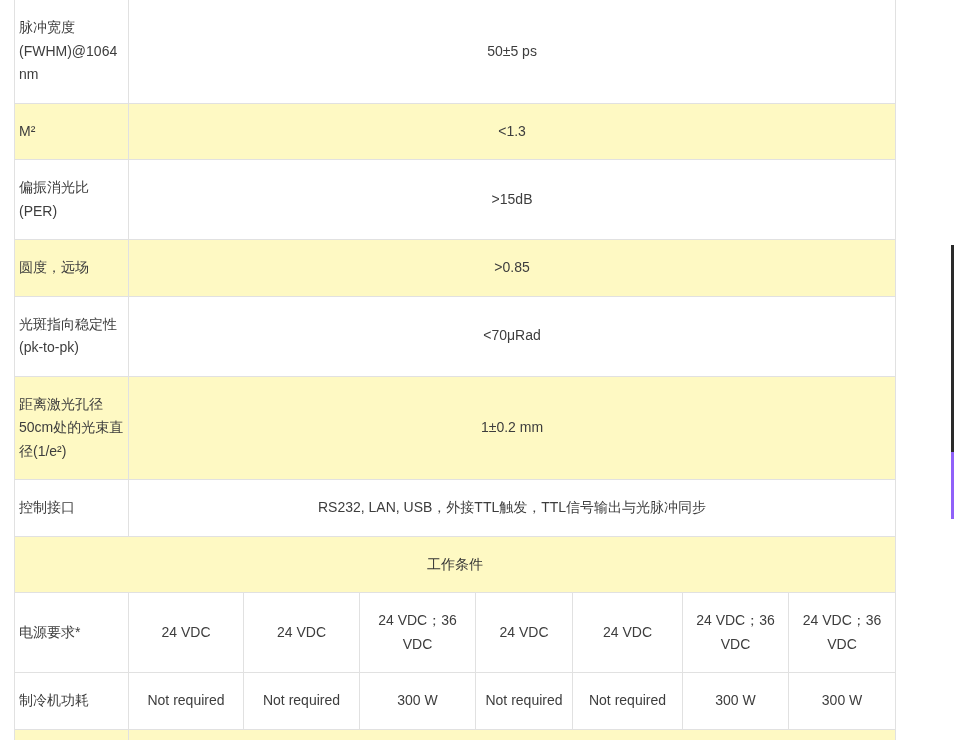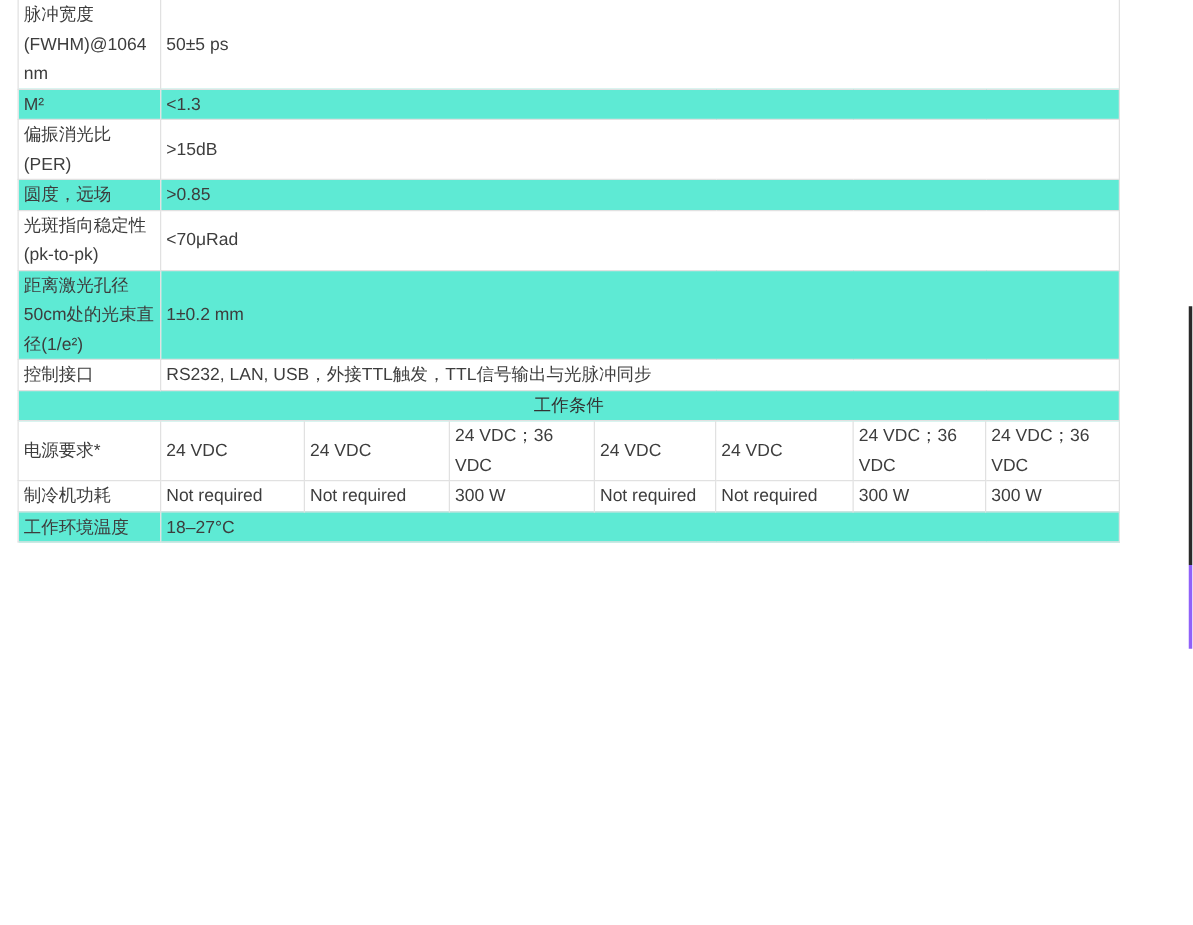--- a/index.html
+++ b/index.html
@@ -17,34 +17,34 @@
     table-layout: fixed;
     width: 881px;
     margin-left: 14px;
     margin-top: -1px;
     color: #3d3d3d;
     font-size: 14px;
   }
   table.spec td {
     border: 1px solid #e1e1e1;
     line-height: 23.5px;
-    padding: 0 4px;
+    padding: 16px 4px;
     vertical-align: middle;
     word-break: normal;
     overflow-wrap: break-word;
   }
   td.lbl {
     text-align: left;
     padding-left: 5px;
     padding-right: 5px;
   }
   td.val, td.cell {
-    text-align: left;
+    text-align: center;
   }
-  tr.shade td { background: #5eead4; }
+  tr.shade td { background: #fef9c3; }
   td.section {
     text-align: center;
     font-weight: normal;
     color: #333333;
   }
   .sbar { position: absolute; }
   #sb-dark  { left: 951px; top: 246px; width: 3px; height: 207px; }
   #sb-thumb { left: 951px; top: 453px; width: 3px; height: 67px; }
 </style>
 </head>

